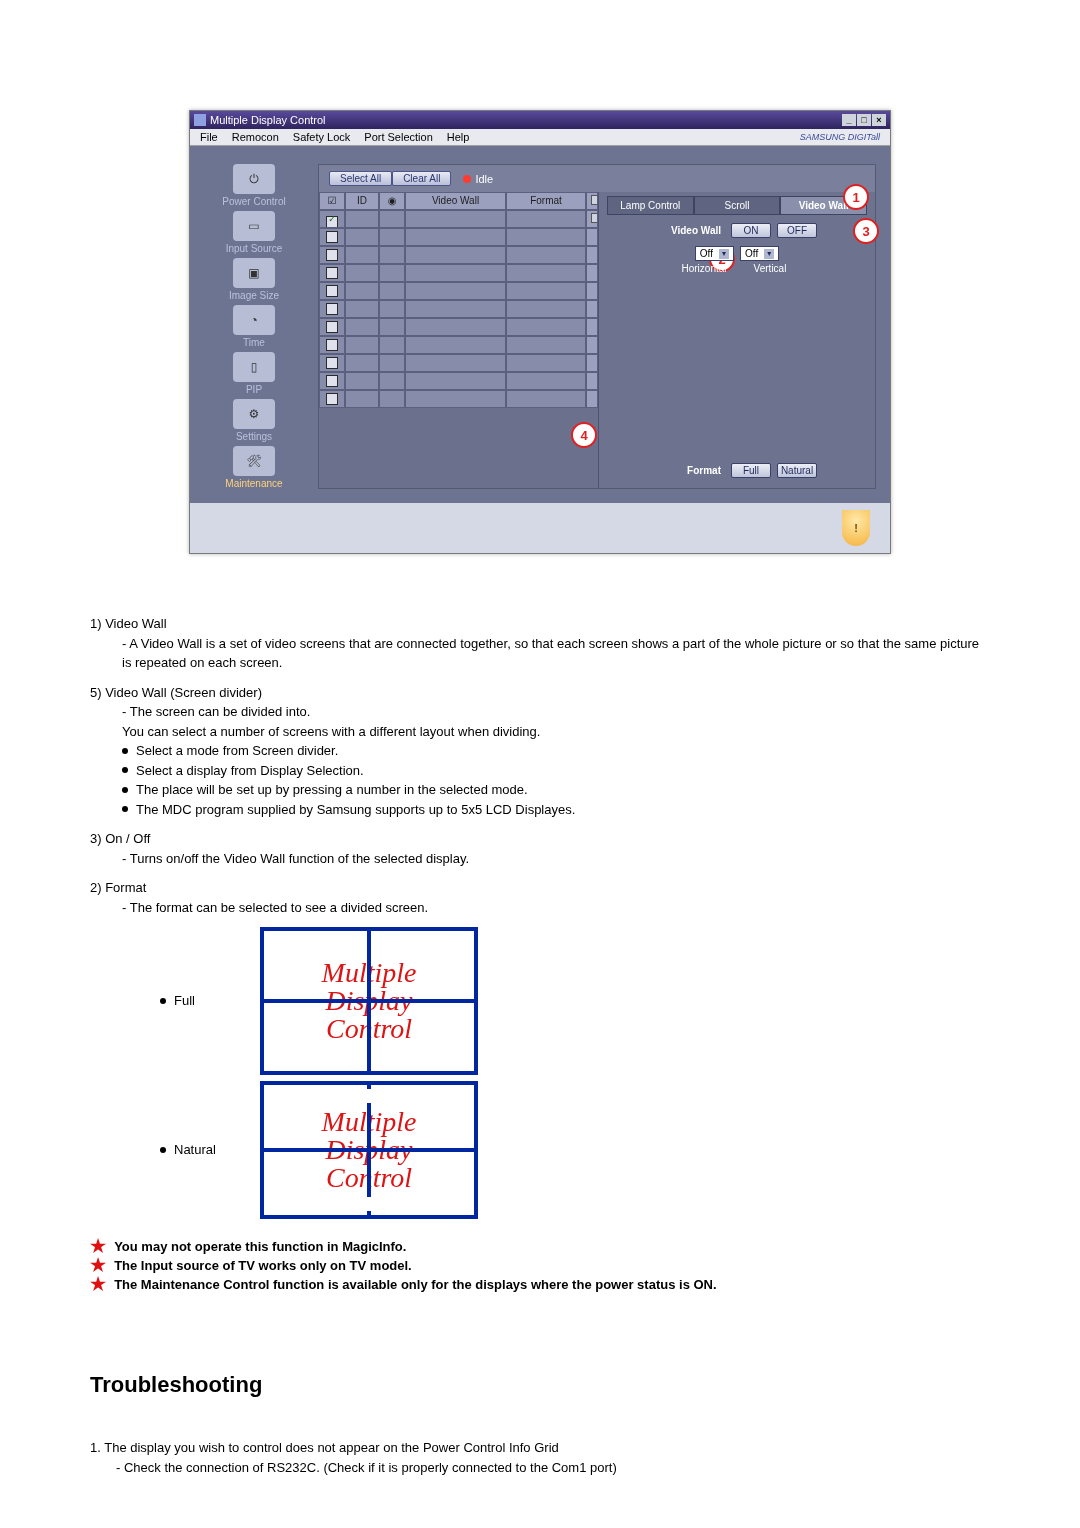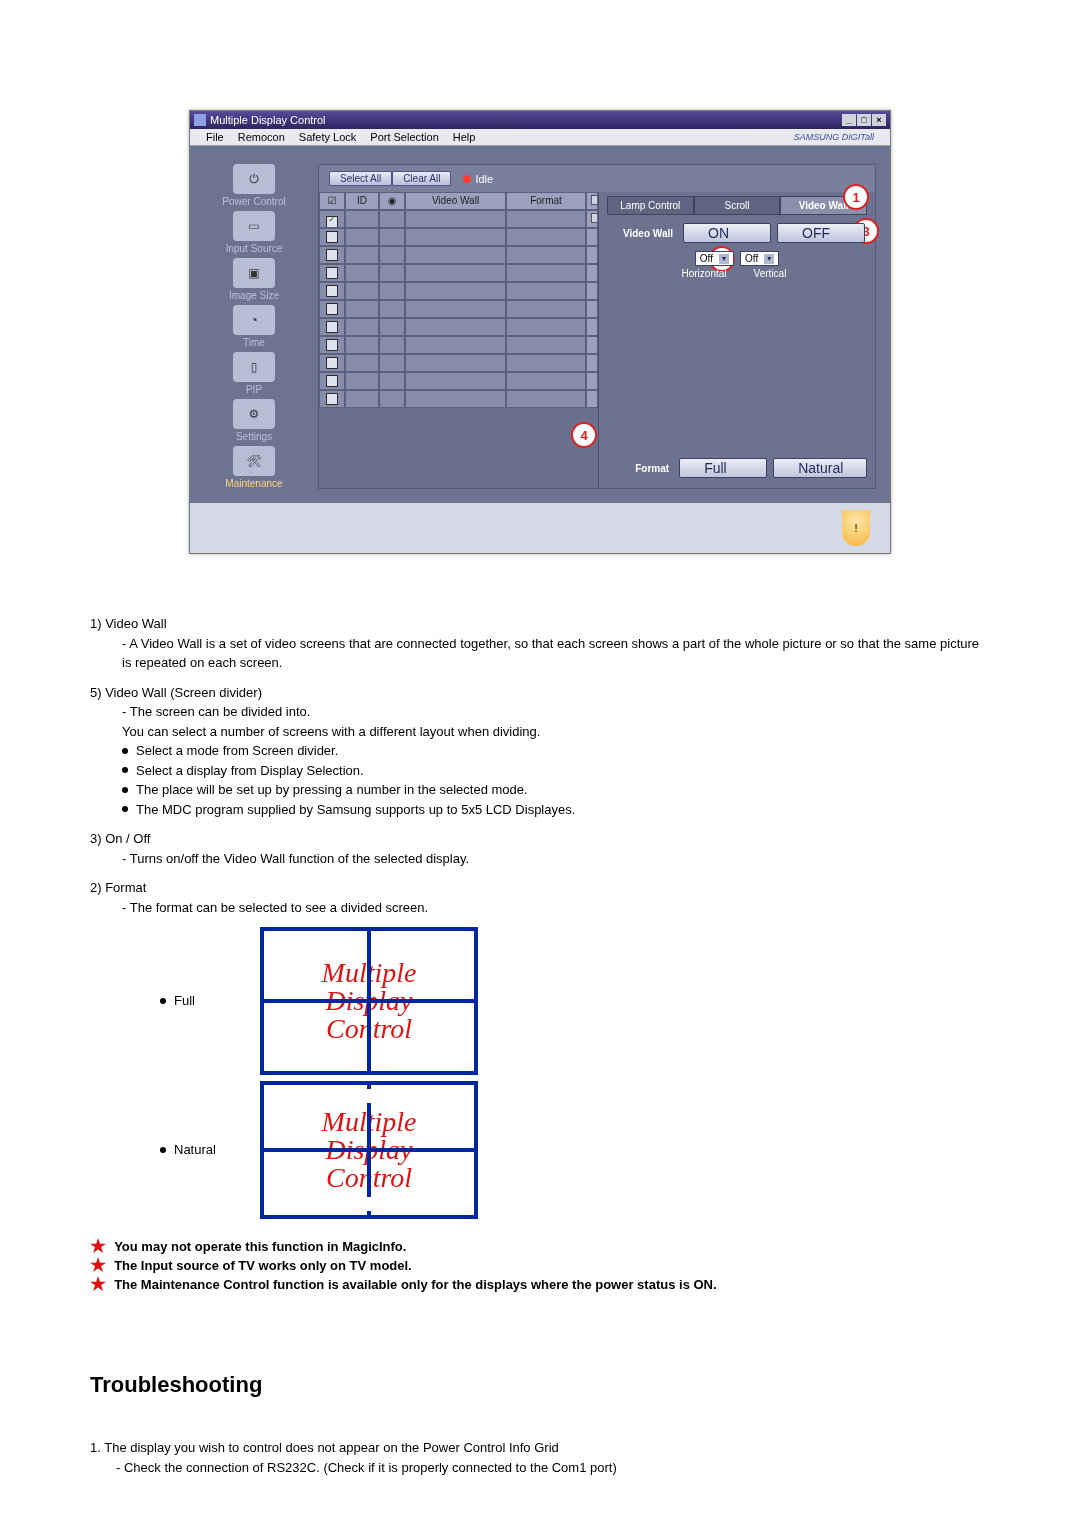--- a/index.html
+++ b/index.html
@@ -37,21 +37,21 @@
     width: 12px; height: 12px; background: #8fa0e2; display: inline-block;
   }
   .win-btns { display: flex; gap: 1px; }
   .win-btns span {
     width: 14px; height: 12px; background: #cfd3da; color: #000;
     display: inline-flex; align-items: center; justify-content: center;
     font-size: 9px; font-weight: bold;
   }
   .menubar {
     background: #e8eaf0;
-    padding: 2px 16px;
+    padding: 2px 10px;
     display: flex;
     gap: 14px;
     border-bottom: 1px solid #a0a0a0;
     justify-content: space-between;
   }
   .menubar .menus{display:flex; gap:14px;}
   .menubar .brand{color:#3a4a9a; font-style:italic; font-size:9px; align-self:center;}
 
   .app-body {
     display: flex;
@@ -148,22 +148,22 @@
   .tab {
     flex:1; padding:3px 4px; text-align:center;
     background:#5f6581; border:1px solid #3f4560;
     font-size:10px;
   }
   .tab.active { background:#8a90ab; color:#fff; font-weight:bold; }
   .panel-row{display:flex;align-items:center;gap:6px;font-size:10px;justify-content:center;position:relative;}
   .panel-row .lbl{font-weight:bold; width:64px; text-align:right; margin-right:4px;}
   .mini-btn{
     background:linear-gradient(#eceef6,#bfc5db);
-    color:#1f2a5a; border:1px solid #3a4168; padding:1px 24px;
-    border-radius:2px; font-size:14px; min-width:38px; text-align:left;
+    color:#1f2a5a; border:1px solid #3a4168; padding:1px 0;
+    border-radius:2px; font-size:10px; min-width:38px; text-align:center;
   }
   .dd{
     background:#fff;color:#000;border:1px solid #3a4168;padding:1px 4px;font-size:10px;
     display:inline-flex;align-items:center;gap:6px;
   }
   .dd .caret{width:10px;height:10px;background:#b0b7d0;display:inline-flex;align-items:center;justify-content:center;font-size:8px;color:#1f2a5a;}
 
   .callout {
     width:22px;height:22px;border:2px solid #e02020;border-radius:50%;
     background:#fff;color:#e02020;font-weight:bold;

